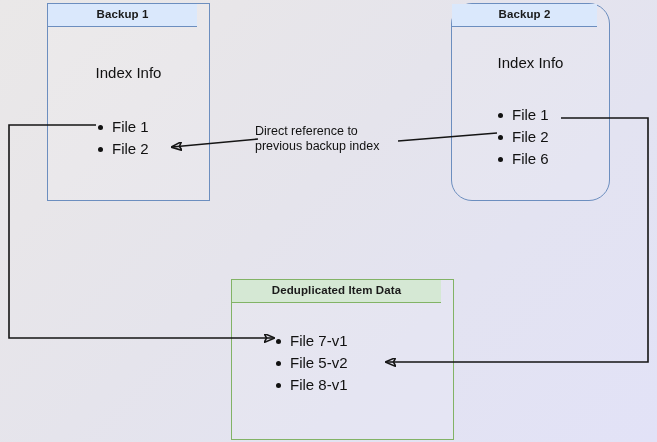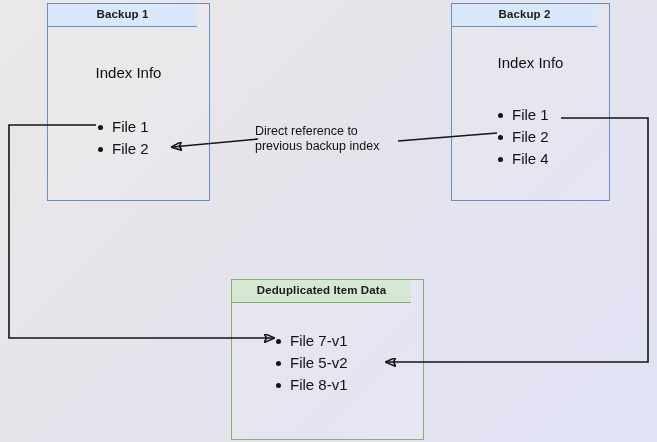--- a/index.html
+++ b/index.html
@@ -121,31 +121,31 @@
 
   <div class="box" style="left:47px; top:3px; width:163px; height:198px;">
     <div class="box-header">Backup 1</div>
     <div class="box-title" style="top:60px;">Index Info</div>
     <ul class="file-list" style="left:48px; top:112px;">
       <li>File 1</li>
       <li>File 2</li>
     </ul>
   </div>
 
-  <div class="box" style="left:451px; top:3px; width:159px; height:198px;">
+  <div class="box" style="left:451px; top:3px; width:159px; height:198px;border-radius:21px;">
     <div class="box-header">Backup 2</div>
     <div class="box-title" style="top:50px;">Index Info</div>
     <ul class="file-list" style="left:44px; top:100px;">
       <li>File 1</li>
       <li>File 2</li>
-      <li>File 4</li>
+      <li>File 6</li>
     </ul>
   </div>
 
-  <div class="box green" style="left:231px; top:279px; width:193px; height:161px;">
+  <div class="box green" style="left:231px; top:279px; width:223px; height:161px;">
     <div class="box-header green">Deduplicated Item Data</div>
     <ul class="file-list" style="left:42px; top:50px;">
       <li>File 7-v1</li>
       <li>File 5-v2</li>
       <li>File 8-v1</li>
     </ul>
   </div>
 
   <div class="edge-label" style="left:255px; top:124px; width:140px;">
     <div>Direct reference to</div>

